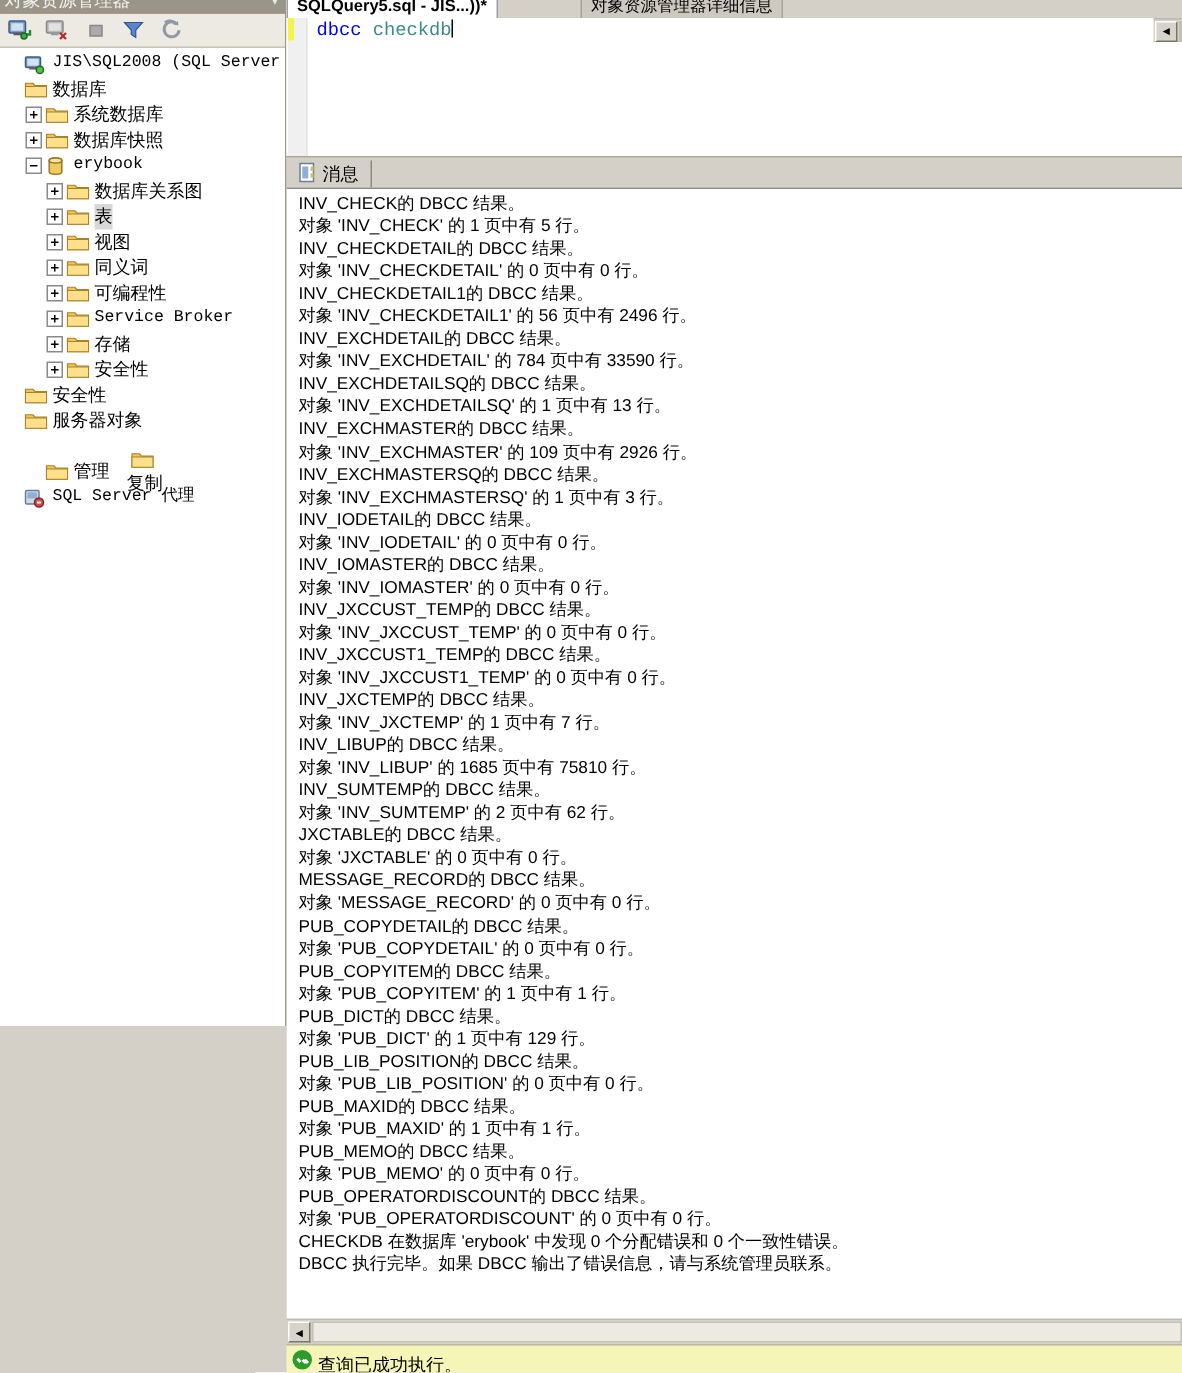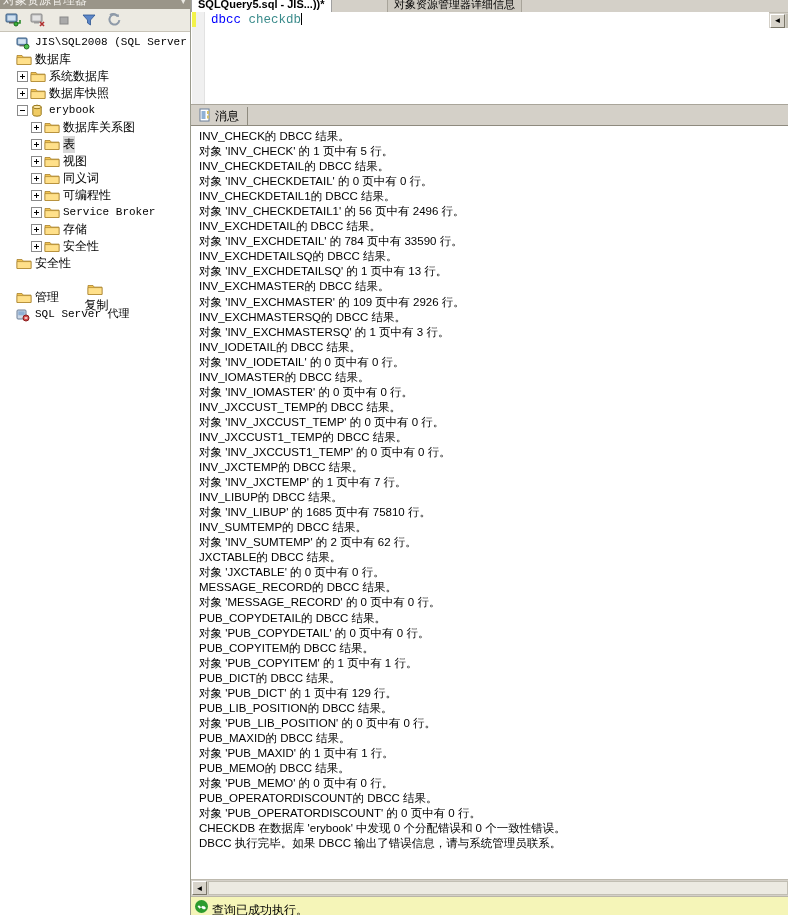--- a/index.html
+++ b/index.html
@@ -13,21 +13,21 @@
     position: relative;
     width: 788px; height: 915px;
     background: #d4d0c8;
     display: flex;
     flex-direction: row;
   }
 
   
   #object-explorer {
     width: 190px;
-    height: 915px;
+    height: 684px;
     background: #c2410c;
     border-right: 1px solid #9a9a8c;
     display: flex;
     flex-direction: column;
     position: relative;
   }
   .oe-titlebar {
     height: 9px;
     background: #9a9589;
     color: #ffffff;
@@ -479,29 +479,37 @@
           <span class="lbl">安全性</span>
         </div>
         <div class="tnode" style="padding-left: 3px;">
           <span class="expander"></span>
           <span class="ico"><svg width="16" height="13" viewBox="0 0 16 13">
               <path d="M1 2.5 h5 l1.3 1.6 H15 V11.5 H1 Z" fill="#f2c452" stroke="#a9822c" stroke-width="0.8"></path>
               <path d="M1 4.6 H15 V11.5 H1 Z" fill="#ffe08a" stroke="#a9822c" stroke-width="0.7"></path>
             </svg></span>
           <span class="lbl">安全性</span>
         </div>
+        <div class="tnode" style="padding-left: 3px;">
+          <span class="expander"></span>
+          <span class="ico"><svg width="16" height="13" viewBox="0 0 16 13">
+              <path d="M1 2.5 h5 l1.3 1.6 H15 V11.5 H1 Z" fill="#f2c452" stroke="#a9822c" stroke-width="0.8"></path>
+              <path d="M1 4.6 H15 V11.5 H1 Z" fill="#ffe08a" stroke="#a9822c" stroke-width="0.7"></path>
+            </svg></span>
+          <span class="lbl">服务器对象</span>
+        </div>
         <div class="tnode" style="padding-left: 3px; flex-direction: column;">
           <span class="expander"></span>
           <span class="ico"><svg width="16" height="13" viewBox="0 0 16 13">
               <path d="M1 2.5 h5 l1.3 1.6 H15 V11.5 H1 Z" fill="#f2c452" stroke="#a9822c" stroke-width="0.8"></path>
               <path d="M1 4.6 H15 V11.5 H1 Z" fill="#ffe08a" stroke="#a9822c" stroke-width="0.7"></path>
             </svg></span>
           <span class="lbl">复制</span>
         </div>
-        <div class="tnode" style="padding-left: 3px;">
+        <div class="tnode" style="padding-left: 17px;">
           <span class="expander"></span>
           <span class="ico"><svg width="16" height="13" viewBox="0 0 16 13">
               <path d="M1 2.5 h5 l1.3 1.6 H15 V11.5 H1 Z" fill="#f2c452" stroke="#a9822c" stroke-width="0.8"></path>
               <path d="M1 4.6 H15 V11.5 H1 Z" fill="#ffe08a" stroke="#a9822c" stroke-width="0.7"></path>
             </svg></span>
           <span class="lbl">管理</span>
         </div>
         <div class="tnode" style="padding-left: 3px;">
           <span class="expander"></span>
           <span class="ico"><svg width="14" height="14" viewBox="0 0 14 14">

